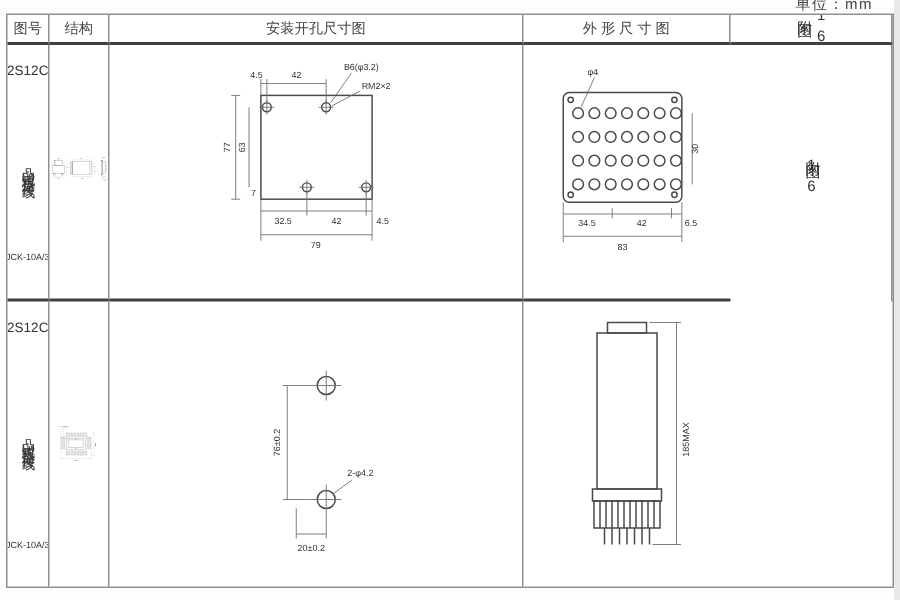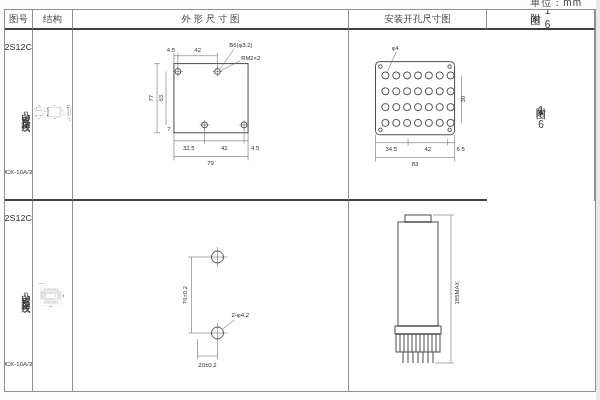--- a/index.html
+++ b/index.html
@@ -10,42 +10,42 @@
   .tbl{position:absolute;left:4px;top:9px;width:592px;height:383px;display:grid;
        grid-template-columns:28px 40px 276px 138px 1fr;
        grid-template-rows:20px 171px 1fr;
        border:1px solid #8f8f8f;background:#fff}
   .cell{border-right:1px solid #8f8f8f;border-bottom:2px solid #404040;position:relative;overflow:hidden}
   .lc{border-right:none}
   .lr{border-bottom:none}
   .hd{display:flex;align-items:center;justify-content:center;font-size:9.5px;color:#444;white-space:nowrap}
   .figcell{display:flex;align-items:center;justify-content:center}
   .figtext{writing-mode:vertical-lr;text-orientation:upright;font-size:10px;letter-spacing:3px;color:#333}
-  .structcell{display:flex;flex-direction:column;align-items:flex-end;justify-content:space-between;padding:12px 0 24px}
+  .structcell{display:flex;flex-direction:column;align-items:center;justify-content:space-between;padding:12px 0 24px}
   .model{font-size:9px}
   .desc{writing-mode:vertical-lr;text-orientation:upright;font-size:9px;letter-spacing:2px}
   .code{font-size:6px;white-space:nowrap}
   svg{display:block;width:100%;height:100%}
   .ln{stroke:#4a4a4a;stroke-width:1;fill:none}
   .dim{stroke:#6f6f6f;stroke-width:.6;fill:none}
   svg text{fill:#333;font-size:7px;font-family:"Liberation Sans","DejaVu Sans",sans-serif}
   .sm{font-size:6px}
 </style>
 </head>
 <body>
 
 <div class="sheet">
   <div class="unit">单位：mm</div>
 
   <div class="tbl">
 
     <div class="cell hd">图号</div>
     <div class="cell hd">结构</div>
+    <div class="cell hd">安装开孔尺寸图</div>
     <div class="cell hd">外 形 尺 寸 图</div>
-    <div class="cell hd">安装开孔尺寸图</div>
 
     <div class="cell figcell">
       <div class="figtext">附图16</div>
     </div>
 
     <div class="cell structcell">
       <div class="model">2S12C</div>
       <div class="desc">凸出式板后接线</div>
       <div class="code">JCK-10A/3</div>
     </div>

